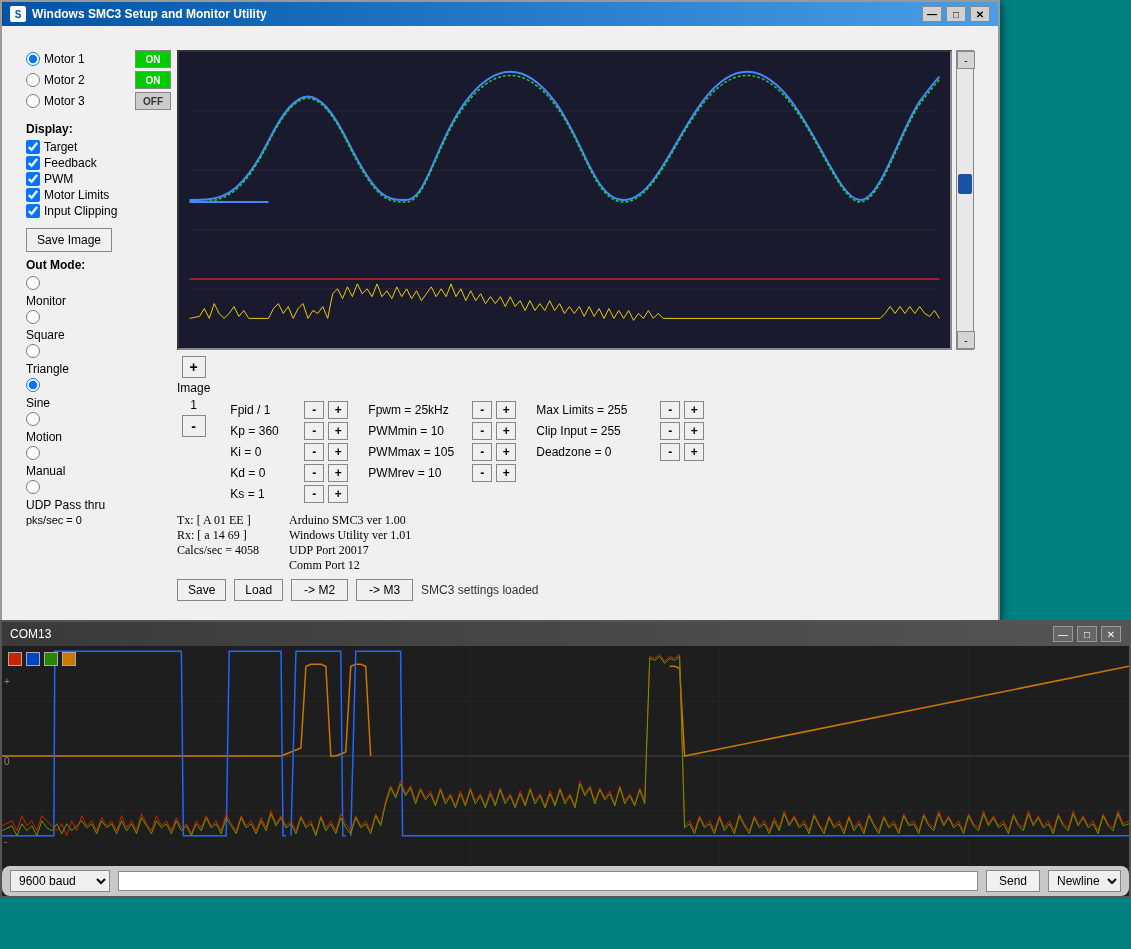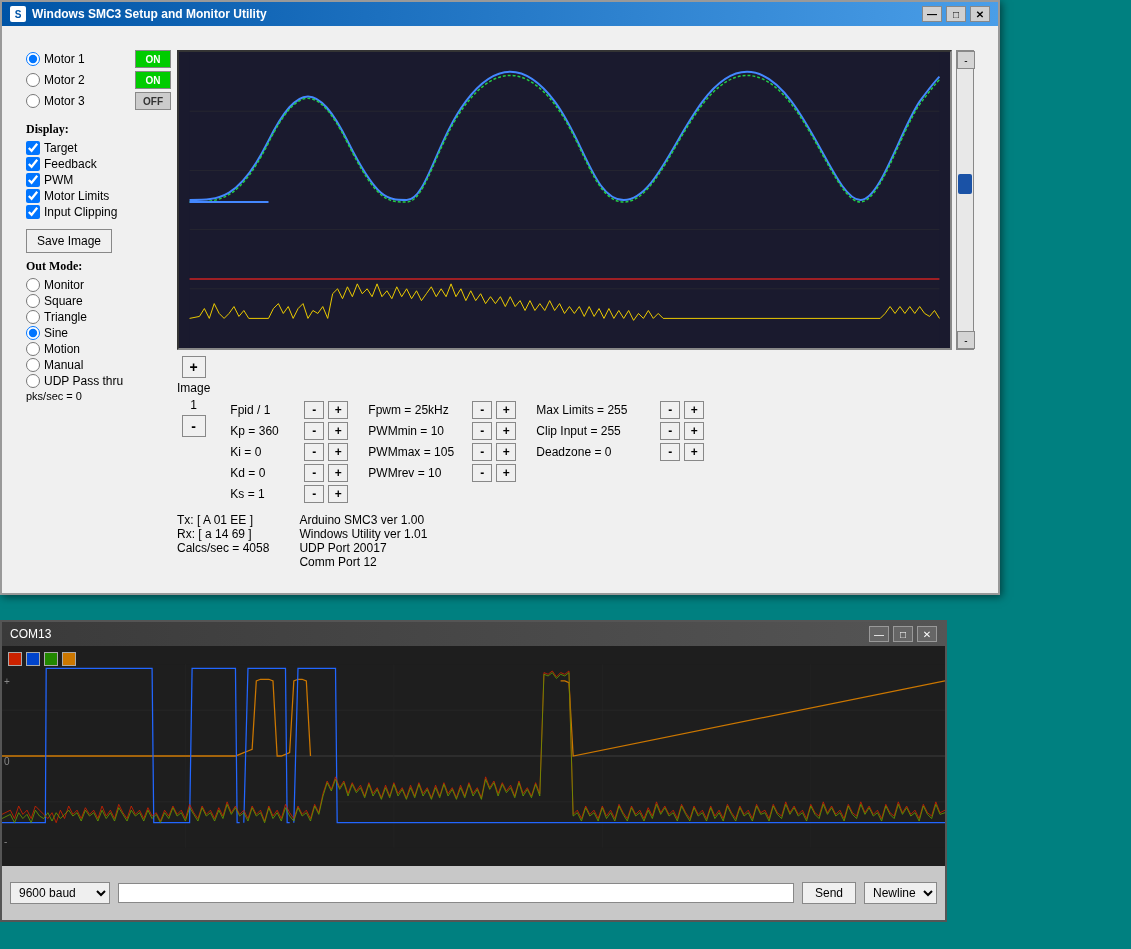--- a/index.html
+++ b/index.html
@@ -53,38 +53,38 @@
       border: 1px solid #888;
       font-size: 10px; font-weight: bold;
       cursor: pointer;
       display: flex; align-items: center; justify-content: center;
     }
     .motor-btn.on { background: #00cc00; color: white; }
     .motor-btn.off { background: #cccccc; color: #333; }
 
     
     .display-section { margin-top: 6px; }
-    .section-label { font-size: 12px; font-weight: bold; margin-bottom: 4px; font-family: Liberation Serif, serif; }
+    .section-label { font-size: 12px; font-weight: bold; margin-bottom: 4px; }
     .checkbox-row { display: flex; align-items: center; gap: 4px; margin-bottom: 2px; }
     .checkbox-row input[type=checkbox] { width: 14px; height: 14px; cursor: pointer; }
     .checkbox-label { font-size: 12px; }
 
     .save-image-btn {
       margin-top: 8px;
       padding: 4px 10px;
       background: #f0f0f0;
       border: 1px solid #888;
       cursor: pointer;
       font-size: 12px;
     }
 
     
     .outmode-section { margin-top: 0; }
     .outmode-radios { display: flex; flex-direction: column; gap: 2px; }
-    .outmode-row { display: flex; align-items: flex-start; gap: 4px; }
+    .outmode-row { display: flex; align-items: flex-start; gap: 4px; flex-direction: column; }
     .outmode-label { font-size: 12px; }
 
     
     .right-panel { flex: 1; display: flex; flex-direction: column; gap: 6px; }
 
     
     .chart-area {
       background: #1a1a2e;
       border: 2px inset #888;
       height: 300px;
@@ -115,21 +115,21 @@
     .param-row { display: flex; align-items: center; gap: 4px; }
     .param-name { font-size: 12px; min-width: 70px; }
     .adj-btn {
       width: 20px; height: 18px;
       background: #f0f0f0;
       border: 1px solid #888;
       cursor: pointer;
       font-size: 12px; font-weight: bold;
       display: flex; align-items: center; justify-content: center;
     }
-    .status-text { font-size: 12px; }
+    .status-text { font-size: 12px; font-family: Liberation Serif, serif; }
 
     .bottom-bar { display: flex; gap: 8px; align-items: center; }
     .action-btn {
       padding: 3px 10px;
       background: #f0f0f0;
       border: 1px solid #888;
       cursor: pointer;
       font-size: 12px;
     }
 
@@ -149,21 +149,21 @@
       cursor: pointer;
       display: flex; align-items: center; justify-content: center;
       font-size: 10px;
     }
 
     
     .com-window {
       position: absolute;
       top: 620px;
       left: 0;
-      width: 947px;
+      width: 1131px;
       background: #1e1e1e;
       border: 2px solid #555;
     }
     .com-title-bar {
       background: linear-gradient(to right, #3a3a3a, #555);
       color: white;
       padding: 4px 8px;
       display: flex;
       align-items: center;
       justify-content: space-between;
@@ -182,24 +182,25 @@
 
     .com-chart-area {
       height: 220px;
       background: #1e1e1e;
       position: relative;
       overflow: hidden;
     }
 
     .com-bottom-bar {
       background: #c8c8c8;
-      padding: 16px 8px;
+      padding: 4px 8px;
       display: flex;
       align-items: center;
       gap: 8px;
+      border-radius: 8px;
     }
     .baud-select {
       padding: 2px 4px;
       font-size: 12px;
       border: 1px solid #888;
     }
     .com-input {
       flex: 1;
       padding: 2px 4px;
       font-size: 12px;
@@ -466,20 +467,27 @@
             <div class="status-text">Calcs/sec = 4058</div>
           </div>
           <div>
             <div class="status-text">Arduino SMC3 ver 1.00</div>
             <div class="status-text">Windows Utility ver 1.01</div>
             <div class="status-text">UDP Port 20017</div>
             <div class="status-text">Comm Port 12</div>
           </div>
         </div>
 
+        <div class="bottom-bar">
+          <button class="action-btn">Save</button>
+          <button class="action-btn">Load</button>
+          <button class="route-btn">-&gt; M2</button>
+          <button class="route-btn">-&gt; M3</button>
+          <span class="status-loaded">SMC3 settings loaded</span>
+        </div>
       </div>
     </div>
   </div>
 </div>
 
 <div class="com-window">
   <div class="com-title-bar">
     <span>COM13</span>
     <div class="com-title-right">
       <div class="com-tb-btn">—</div>

